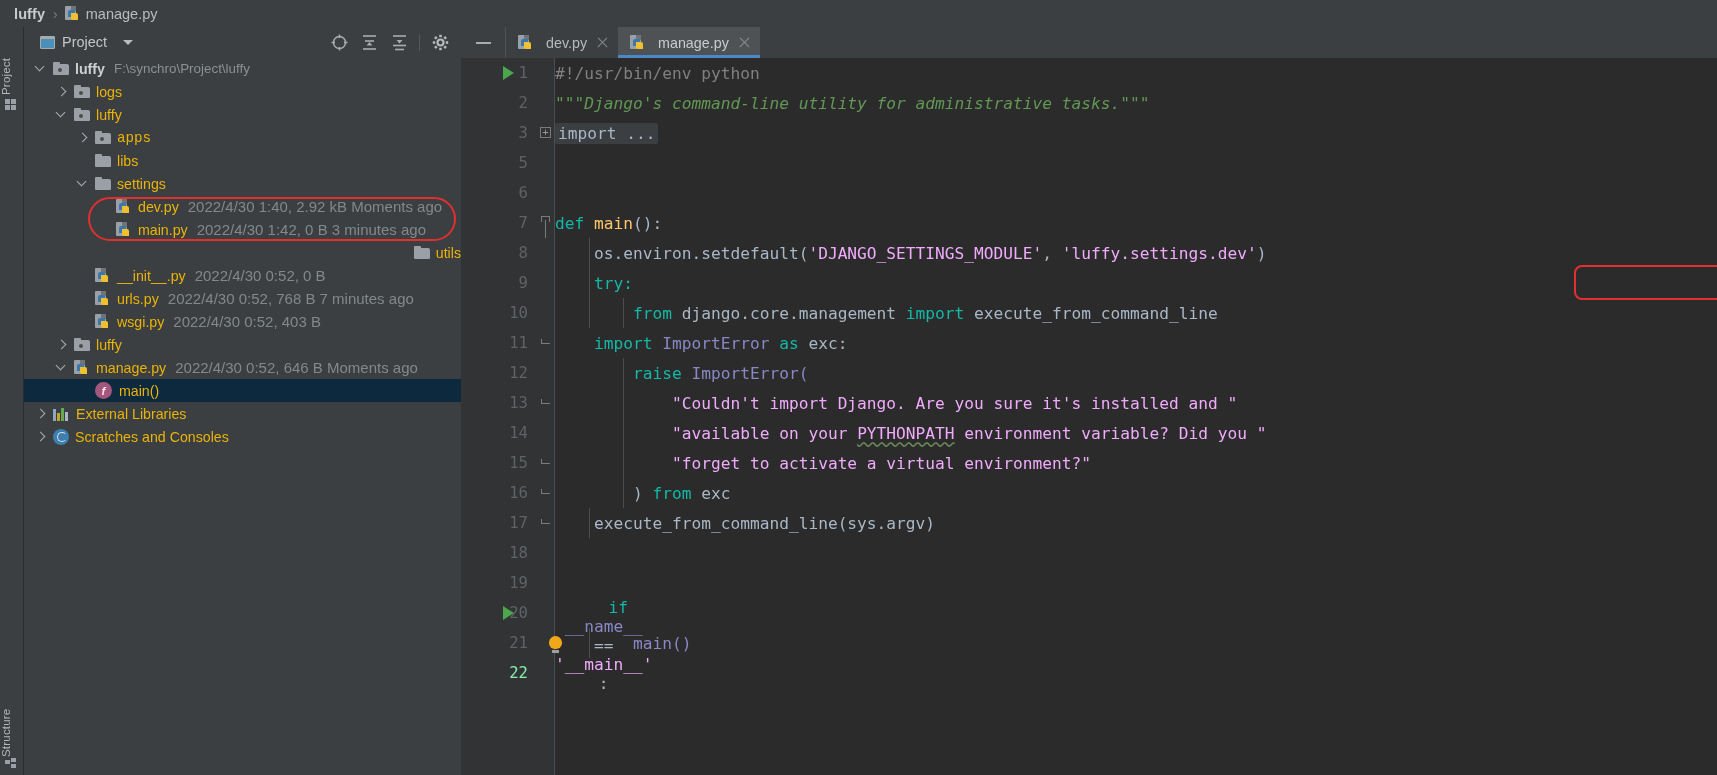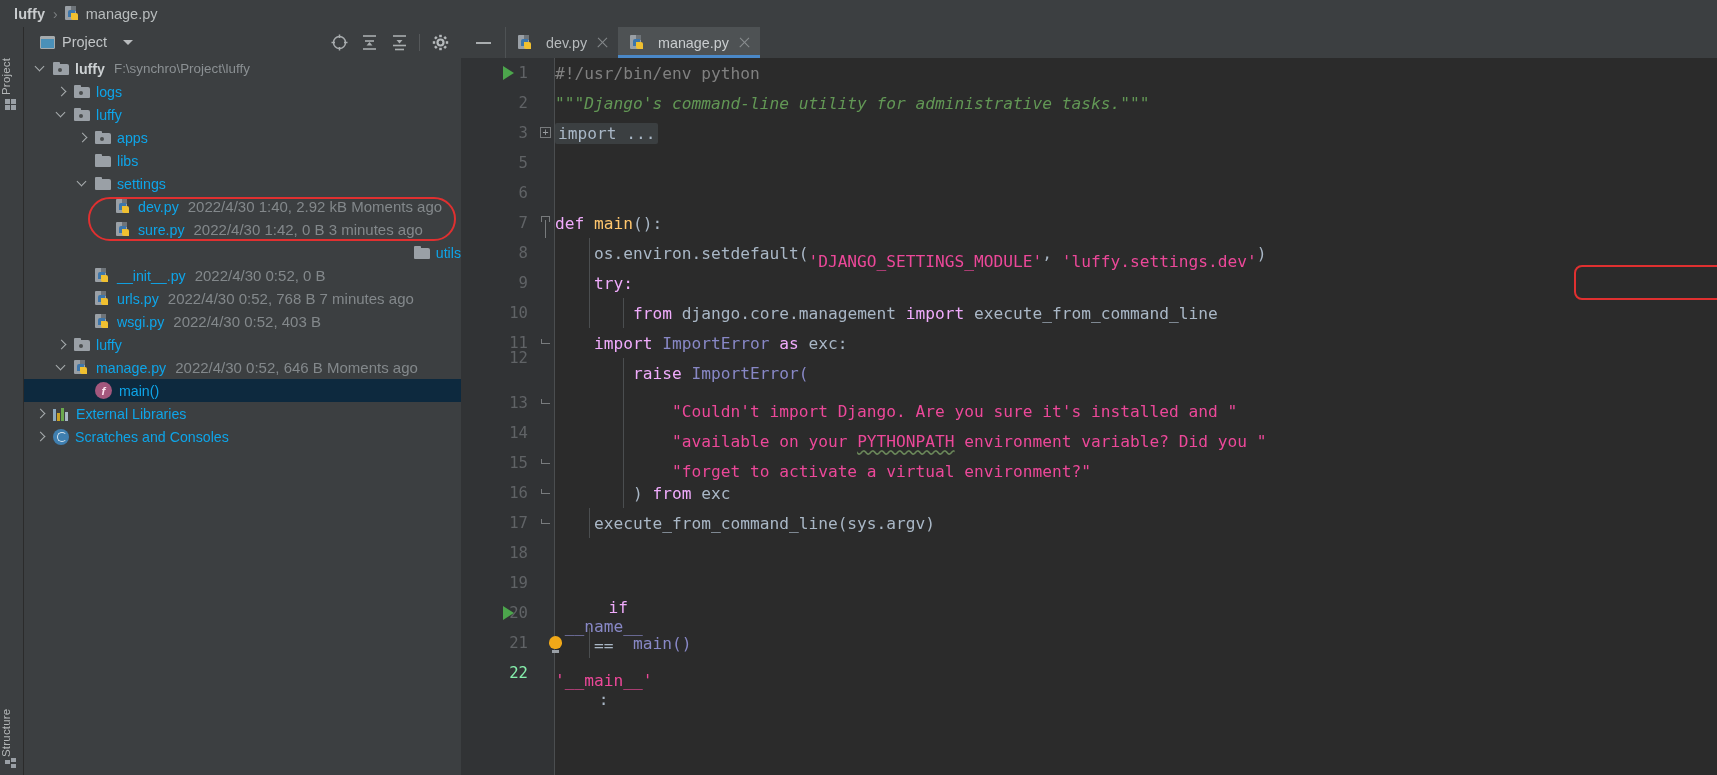--- a/index.html
+++ b/index.html
@@ -118,21 +118,21 @@
     background: #9aa0a6; border-radius: 1px 2px 1px 1px;
   }
   .folder .tab {
     position: absolute; left: 0; top: 0; width: 7px; height: 3.5px;
     background: #9aa0a6; border-radius: 1px 1px 0 0;
   }
   .folder.src .dot {
     position: absolute; left: 4.5px; bottom: 3px; width: 4px; height: 4px;
     background: #4a4d4f; border-radius: 50%;
   }
-  .lbl { color: #0ea5e9; }
+  .lbl { color: #eab308; }
   .lbl.bold { font-weight: bold; color: #ccd0d2; }
   .meta { color: #83888b; font-size: 15px; margin-left: 9px; }
   .path { color: #8b9093; font-size: 13.4px; margin-left: 9px; }
   .fnicon {
     width: 17px; height: 17px; border-radius: 50%; background: #a4577d;
     color: #ffe6f2; font-size: 11.5px; font-style: italic; font-weight: bold;
     display: flex; align-items: center; justify-content: center;
     flex: 0 0 17px; margin-right: 7px;
   }
   .libicon { width: 17px; height: 14px; position: relative; flex: 0 0 17px; margin-right: 6px; }
@@ -236,22 +236,22 @@
   }
   .foldcap.bottom { border-left: 1.4px solid #787b7d; border-bottom: 1.4px solid #787b7d; }
 
   .cline {
     position: absolute; left: 0; height: 30px; display: flex; align-items: center;
     white-space: pre; color: #a9b7c6;
   }
   .indent-guide {
     position: absolute; width: 1px; background: #4b4e50;
   }
-  .k  { color: #f0abfc; }          
-  .s  { color: #ec4899; margin-top: 16px; }          
+  .k  { color: #14b8a6; }          
+  .s  { color: #f0abfc; }          
   .doc{ color: #629755; font-style: italic; } 
   .cm { color: #808080; }          
   .cls{ color: #8888c6; }          
   .fn { color: #ffc66d; }          
   .pl { color: #a9b7c6; }          
   .foldtext {
     background: #3b3f41; color: #a9b7c6; padding: 1px 3px; border-radius: 2px;
   }
   .spell {
     text-decoration: underline; text-decoration-style: wavy;
@@ -366,21 +366,21 @@
         </div>
         <div class="trow" style="padding-left: 33px;">
           <span class="arrow down" style="margin-right: 7px;"></span>
           <span class="folder src">
             <span class="tab"></span>
             <span class="body"></span>
             <span class="dot"></span>
           </span>
           <span class="lbl">luffy</span>
         </div>
-        <div class="trow" style="padding-left: 54px;">
+        <div class="trow" style="padding-left: 54px; font-family: Liberation Mono, monospace;">
           <span class="arrow right" style="margin-right: 7px;"></span>
           <span class="folder src">
             <span class="tab"></span>
             <span class="body"></span>
             <span class="dot"></span>
           </span>
           <span class="lbl">apps</span>
         </div>
         <div class="trow" style="padding-left: 54px;">
           <span class="arrow" style="margin-right: 7px;"></span>
@@ -410,21 +410,21 @@
           <span class="meta">2022/4/30 1:40, 2.92 kB Moments ago</span>
         </div>
         <div class="trow" style="padding-left: 75px;">
           <span class="arrow" style="margin-right: 7px;"></span>
           <span class="pyicon" style="margin-right: 7px;">
             <span class="sheet"></span>
             <span class="fold"></span>
             <span class="pyblue"></span>
             <span class="pyyel"></span>
           </span>
-          <span class="lbl">sure.py</span>
+          <span class="lbl">main.py</span>
           <span class="meta">2022/4/30 1:42, 0 B 3 minutes ago</span>
         </div>
         <div class="trow" style="padding-left: 54px; justify-content: flex-end;">
           <span class="arrow" style="margin-right: 7px;"></span>
           <span class="folder">
             <span class="tab"></span>
             <span class="body"></span>
           </span>
           <span class="lbl">utils</span>
         </div>
@@ -539,21 +539,21 @@
           <div class="runmark" style="top: 8px;"></div>
           <div class="lnrow" style="top: 30px;">2</div>
           <div class="lnrow" style="top: 60px;">3</div>
           <div class="lnrow" style="top: 90px;">5</div>
           <div class="lnrow" style="top: 120px;">6</div>
           <div class="lnrow" style="top: 150px;">7</div>
           <div class="lnrow" style="top: 180px;">8</div>
           <div class="lnrow" style="top: 210px;">9</div>
           <div class="lnrow" style="top: 240px;">10</div>
           <div class="lnrow" style="top: 270px;">11</div>
-          <div class="lnrow" style="top: 285px;">12</div>
+          <div class="lnrow" style="top: 300px;">12</div>
           <div class="lnrow" style="top: 330px;">13</div>
           <div class="lnrow" style="top: 360px;">14</div>
           <div class="lnrow" style="top: 390px;">15</div>
           <div class="lnrow" style="top: 420px;">16</div>
           <div class="lnrow" style="top: 450px;">17</div>
           <div class="lnrow" style="top: 480px;">18</div>
           <div class="lnrow" style="top: 510px;">19</div>
           <div class="lnrow" style="top: 540px;">20</div>
           <div class="runmark" style="top: 548px;"></div>
           <div class="lnrow" style="top: 570px;">21</div>

